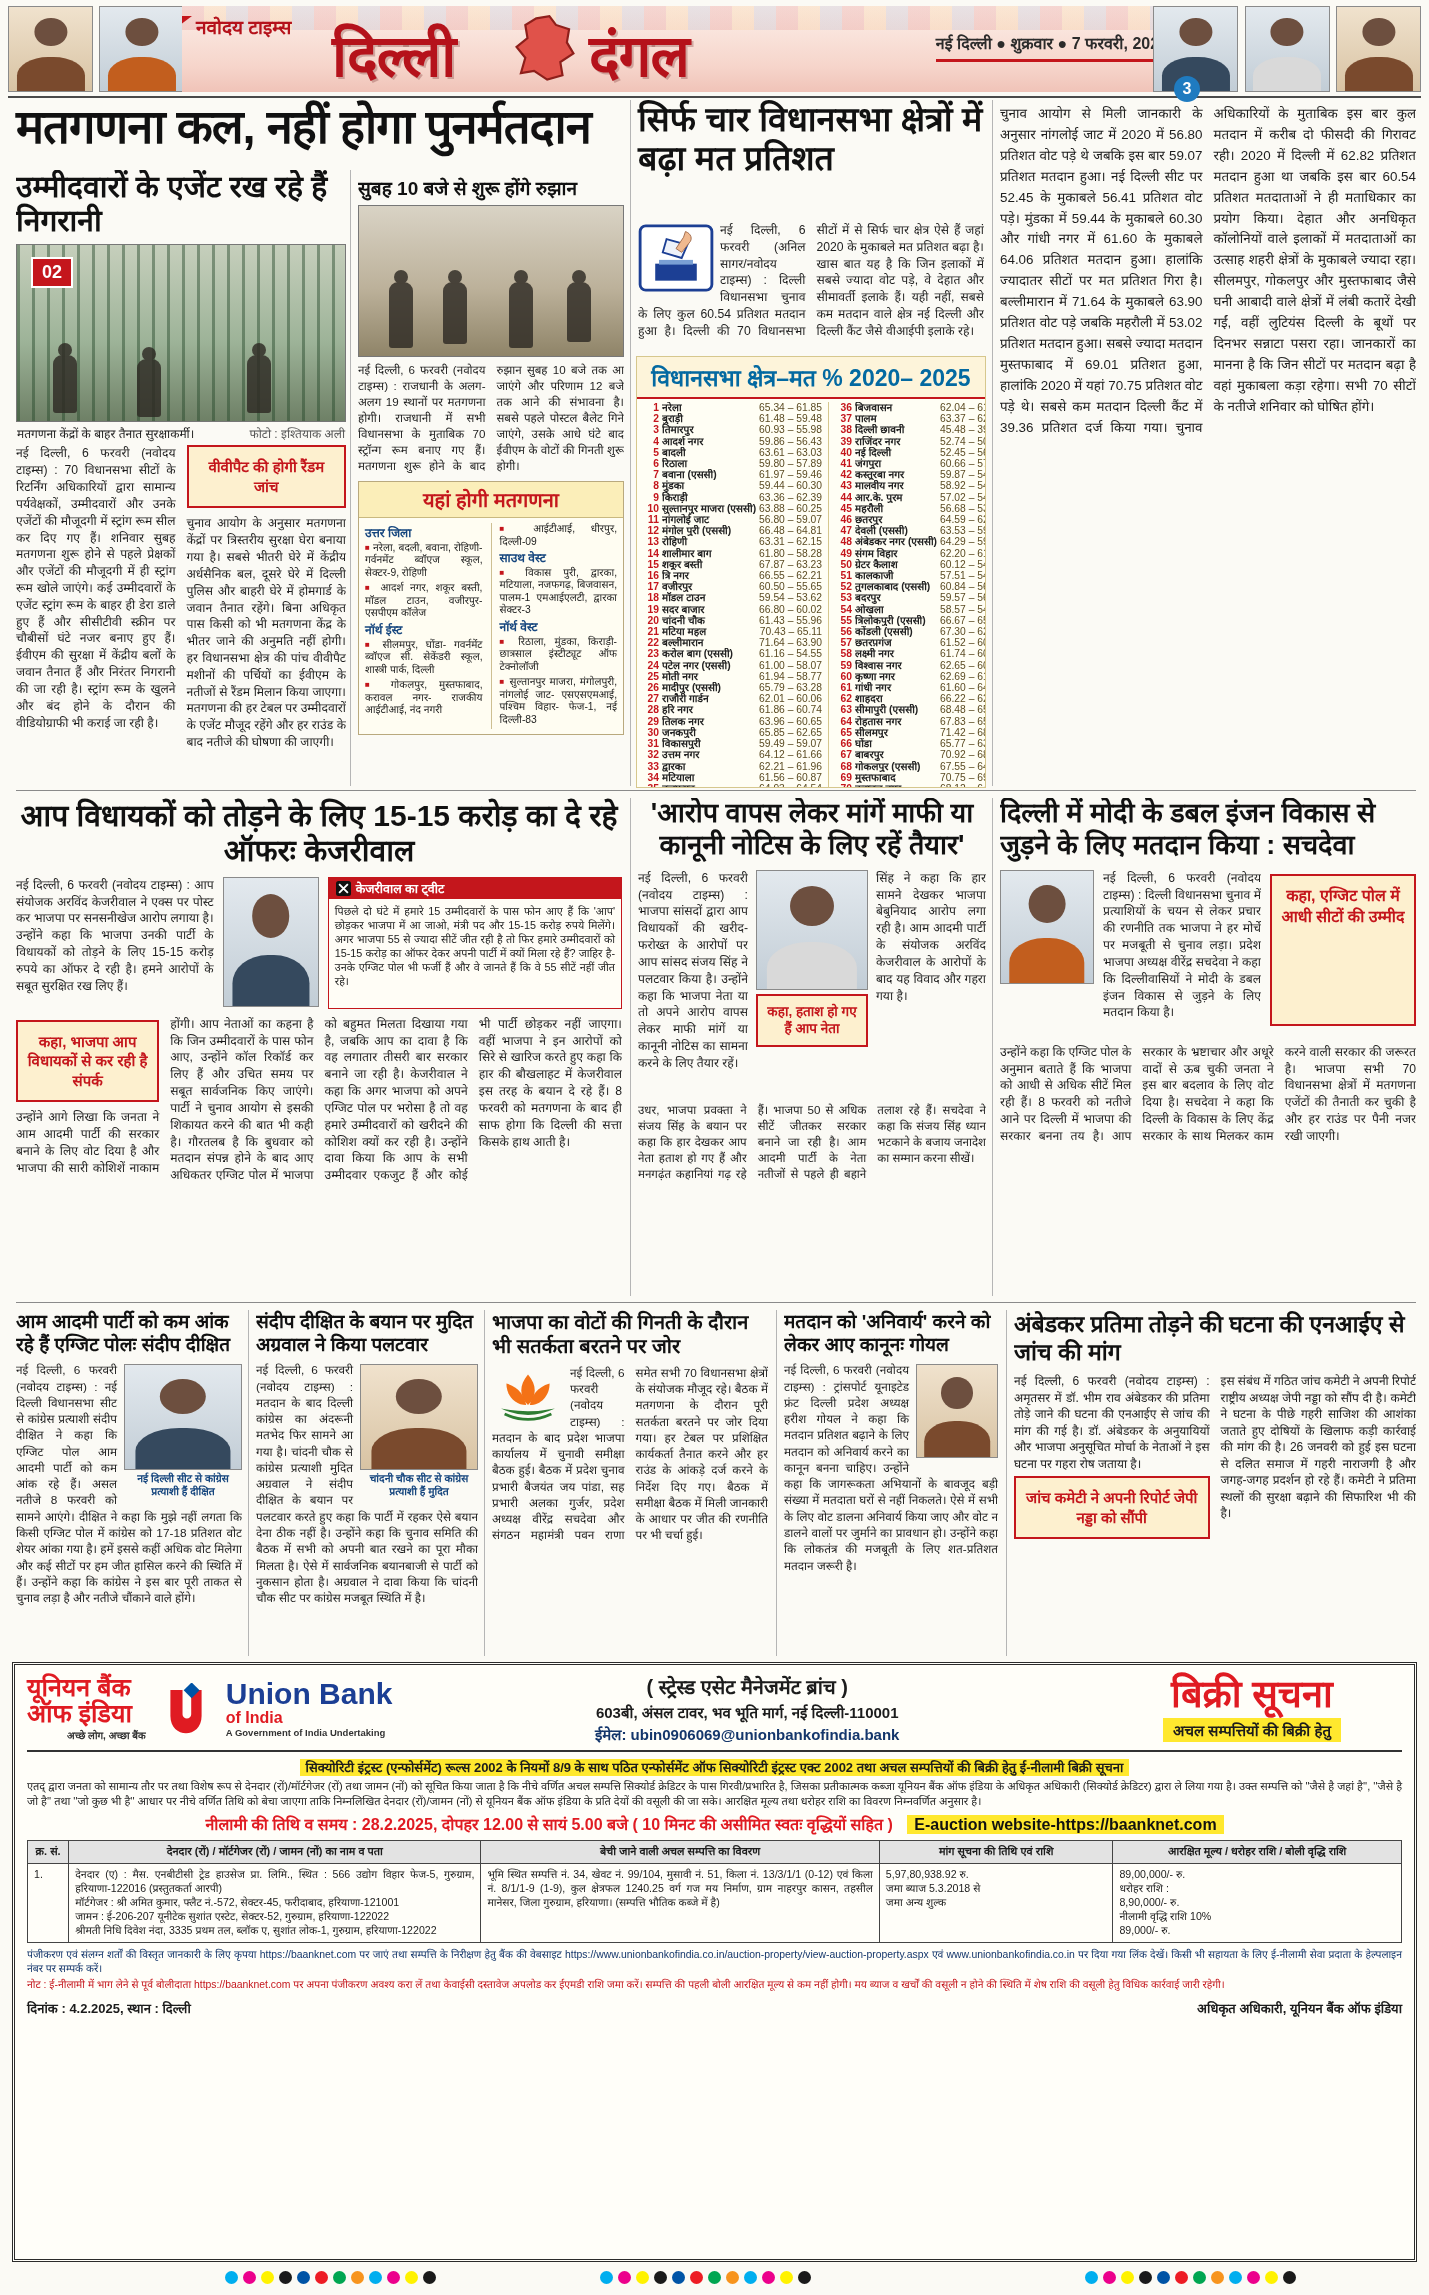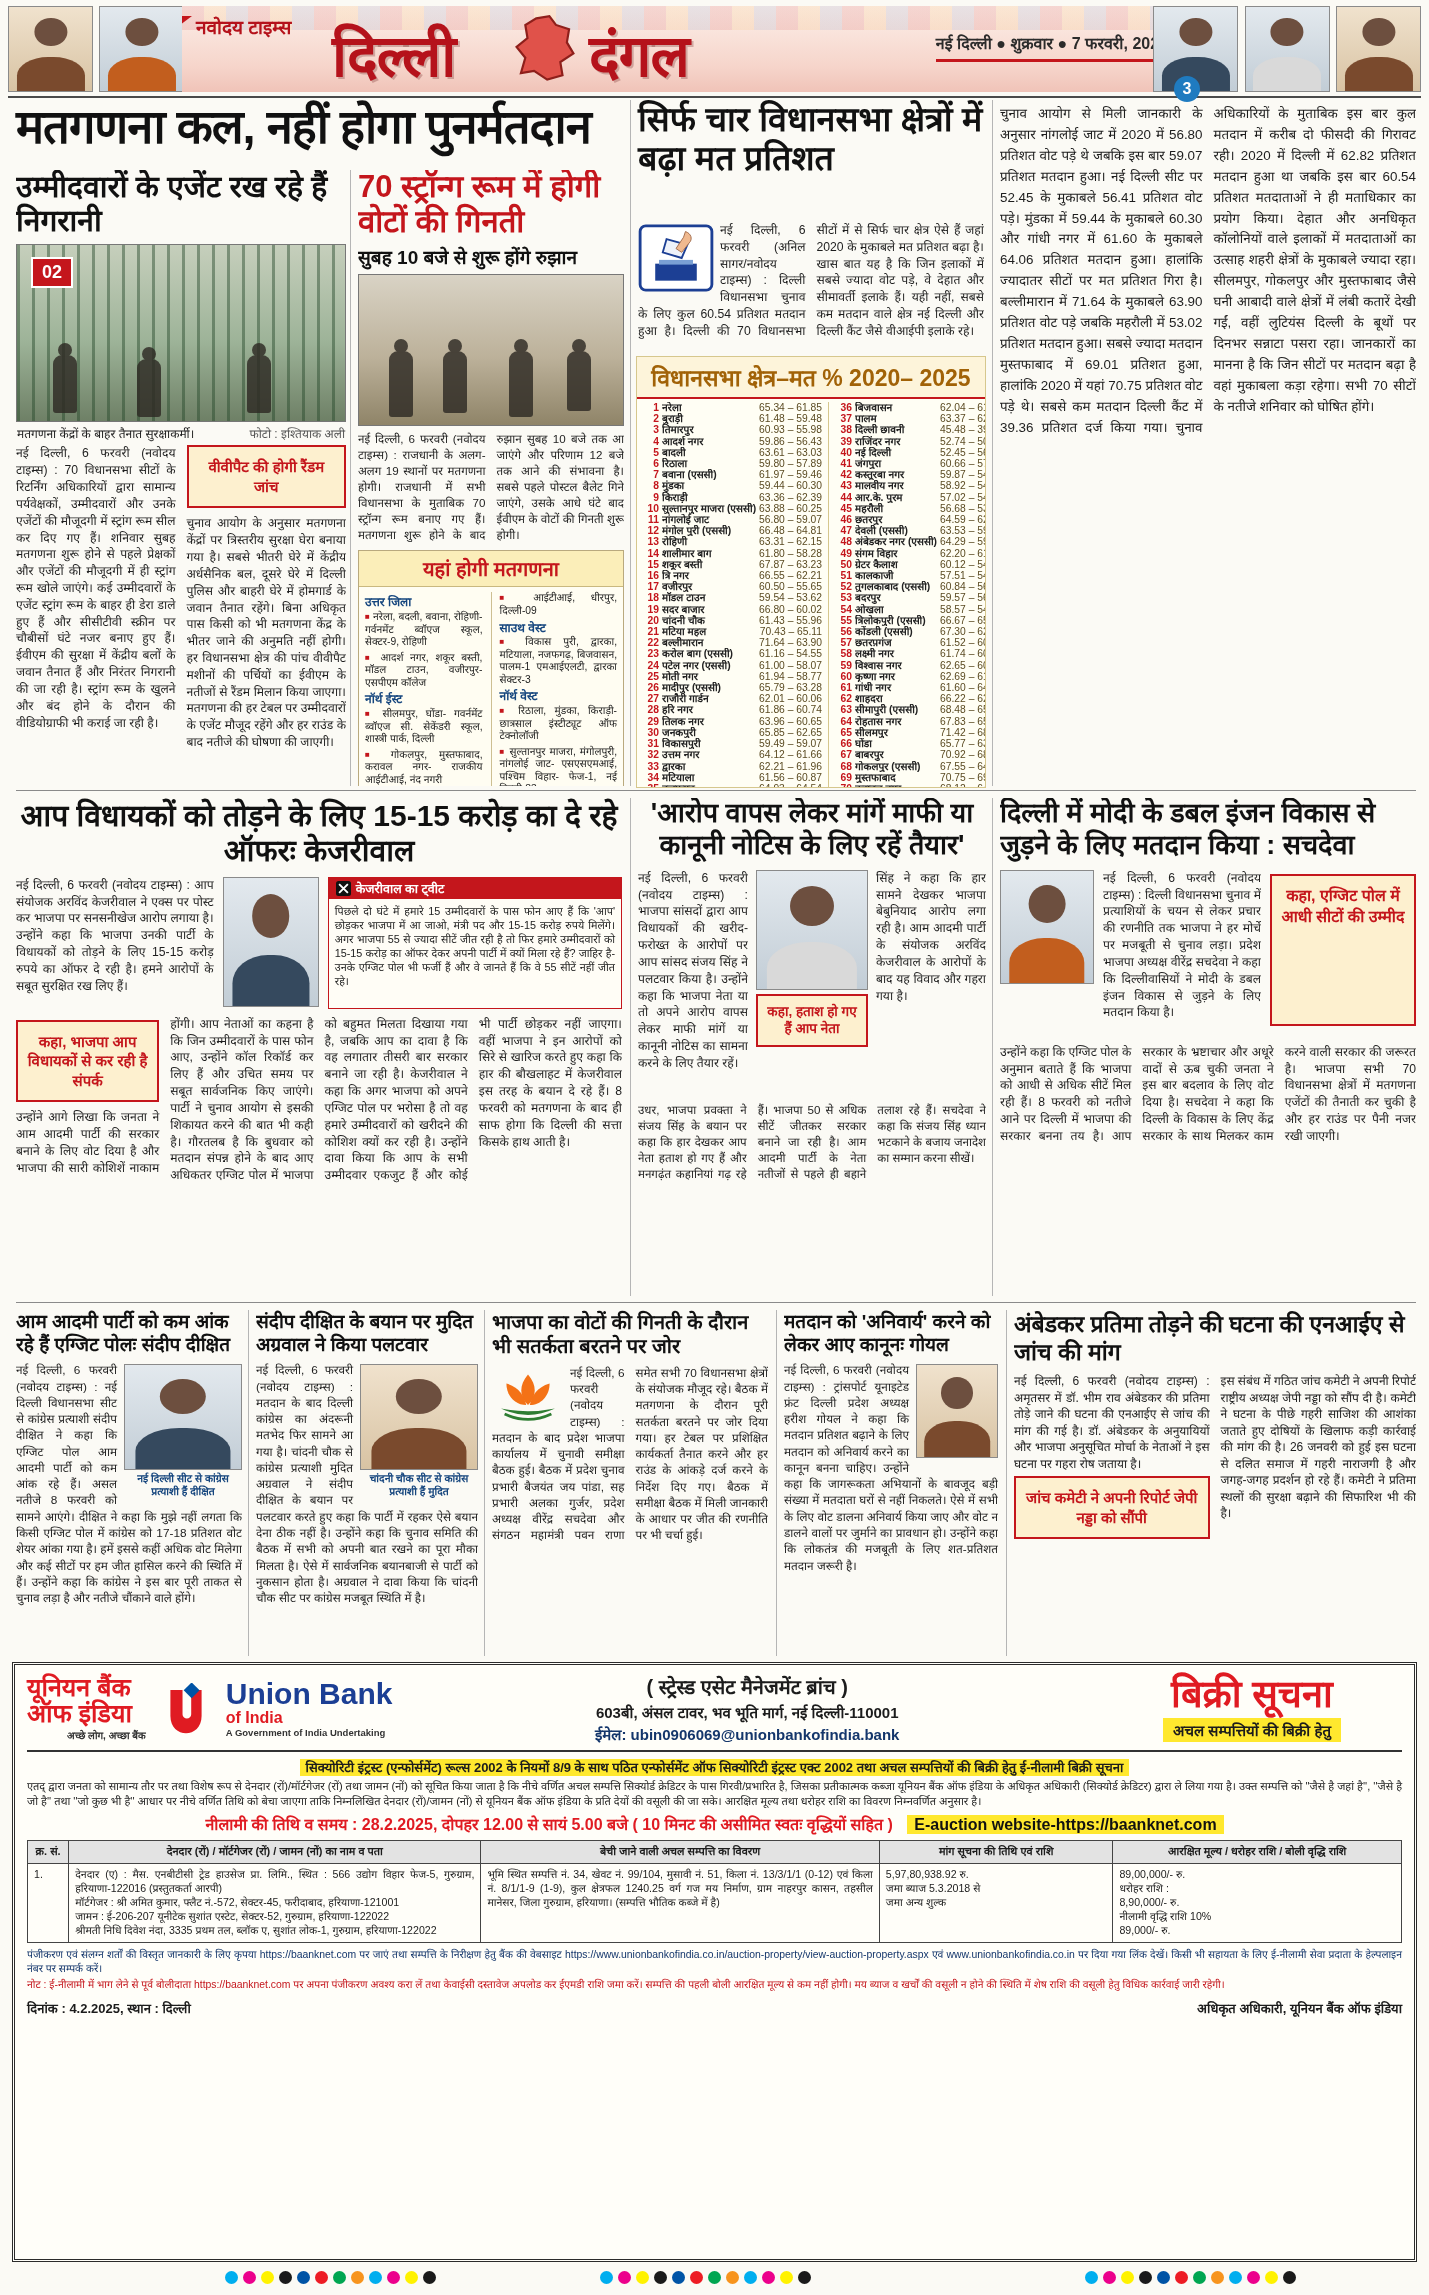--- a/index.html
+++ b/index.html
@@ -77,21 +77,21 @@
   .venues-cols{display:flex;padding:5px 6px;gap:8px;height:206px;overflow:hidden;}
   .venues-col{flex:1;font-size:10.3px;line-height:1.22;text-align:justify;}
   .venues-col + .venues-col{border-left:1px solid #cdbf92;padding-left:8px;}
   .v-head{color:#16467e;font-weight:800;font-size:12px;margin:3px 0 1px;}
   .v-item{margin-bottom:3px;}
   .v-b{color:#c4161c;font-size:8px;vertical-align:1px;}
 
   
   #ct{position:absolute;left:636px;top:356px;width:348px;height:430px;background:#fffef4;
       border:1px solid #d6c78d;overflow:hidden;}
-  #ct-title{color:#a16207;font-weight:900;font-size:23px;text-align:center;background:#fdf4da;
+  #ct-title{color:#0369a1;font-weight:900;font-size:23px;text-align:center;background:#fdf4da;
             padding:4px 0;border-bottom:2px solid #c4161c;}
   #ct-cols{display:flex;padding:3px 5px;}
   .ct-col{flex:1;}
   .ct-col + .ct-col{border-left:1px solid #d6c78d;padding-left:6px;margin-left:6px;}
   .ct-row{display:flex;font-size:10.3px;line-height:11.2px;white-space:nowrap;overflow:hidden;}
   .ct-num{color:#c4161c;font-weight:800;width:17px;text-align:right;margin-right:3px;flex:none;}
   .ct-name{flex:1;color:#222;font-weight:700;overflow:hidden;text-overflow:clip;}
   .ct-val{color:#5a4a21;margin-left:3px;flex:none;}
 
   
@@ -179,21 +179,20 @@
     <div class="bodytext cols2" style="height:328px;overflow:hidden;">
       <span>नई दिल्ली, 6 फरवरी (नवोदय टाइम्स) : 70 विधानसभा सीटों के रिटर्निंग अधिकारियों द्वारा सामान्य पर्यवेक्षकों, उम्मीदवारों और उनके एजेंटों की मौजूदगी में स्ट्रांग रूम सील कर दिए गए हैं। शनिवार सुबह मतगणना शुरू होने से पहले प्रेक्षकों और एजेंटों की मौजूदगी में ही स्ट्रांग रूम खोले जाएंगे। कई उम्मीदवारों के एजेंट स्ट्रांग रूम के बाहर ही डेरा डाले हुए हैं और सीसीटीवी स्क्रीन पर चौबीसों घंटे नजर बनाए हुए हैं। ईवीएम की सुरक्षा में केंद्रीय बलों के जवान तैनात हैं और निरंतर निगरानी की जा रही है। स्ट्रांग रूम के खुलने और बंद होने के दौरान की वीडियोग्राफी भी कराई जा रही है।</span>
       <div class="pullbox">वीवीपैट की होगी रैंडम जांच</div>
       <span>चुनाव आयोग के अनुसार मतगणना केंद्रों पर त्रिस्तरीय सुरक्षा घेरा बनाया गया है। सबसे भीतरी घेरे में केंद्रीय अर्धसैनिक बल, दूसरे घेरे में दिल्ली पुलिस और बाहरी घेरे में होमगार्ड के जवान तैनात रहेंगे। बिना अधिकृत पास किसी को भी मतगणना केंद्र के भीतर जाने की अनुमति नहीं होगी। हर विधानसभा क्षेत्र की पांच वीवीपैट मशीनों की पर्चियों का ईवीएम के नतीजों से रैंडम मिलान किया जाएगा। मतगणना की हर टेबल पर उम्मीदवारों के एजेंट मौजूद रहेंगे और हर राउंड के बाद नतीजे की घोषणा की जाएगी।</span>
     </div>
   </div>
 
   <div class="vline" style="left:350px;top:170px;height:616px;"></div>
 
   <div class="abs" style="left:358px;top:170px;width:266px;height:616px;overflow:hidden;">
-    <div class="h-red">70 स्ट्रॉन्ग रूम में होगी वोटों की गिनती</div>
     <div class="deck">सुबह 10 बजे से शुरू होंगे रुझान</div>
     <div class="ph ph-road" style="height:150px;">
       <div class="sil" style="left:30px;height:66px;"></div>
       <div class="sil" style="left:84px;height:62px;bottom:12px;"></div>
       <div class="sil" style="left:150px;height:66px;"></div>
       <div class="sil" style="left:208px;height:60px;bottom:14px;"></div>
     </div>
     <div class="bodytext cols2" style="height:112px;overflow:hidden;margin-top:5px;font-size:11.6px;">नई दिल्ली, 6 फरवरी (नवोदय टाइम्स) : राजधानी के अलग-अलग 19 स्थानों पर मतगणना होगी। राजधानी में सभी विधानसभा के मुताबिक 70 स्ट्रॉन्ग रूम बनाए गए हैं। मतगणना शुरू होने के बाद रुझान सुबह 10 बजे तक आ जाएंगे और परिणाम 12 बजे तक आने की संभावना है। सबसे पहले पोस्टल बैलेट गिने जाएंगे, उसके आधे घंटे बाद ईवीएम के वोटों की गिनती शुरू होगी।</div>
     <div id="venues">
       <div id="venues-title">यहां होगी मतगणना</div>

